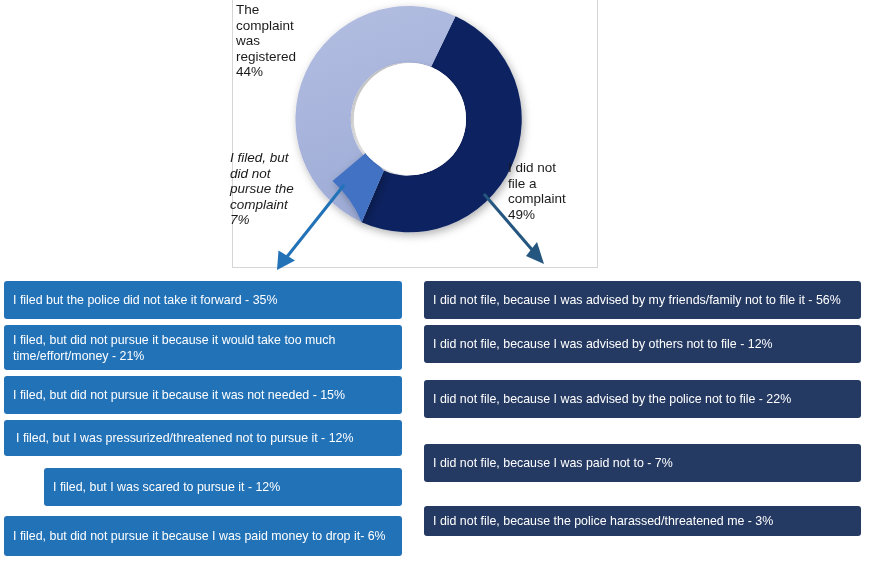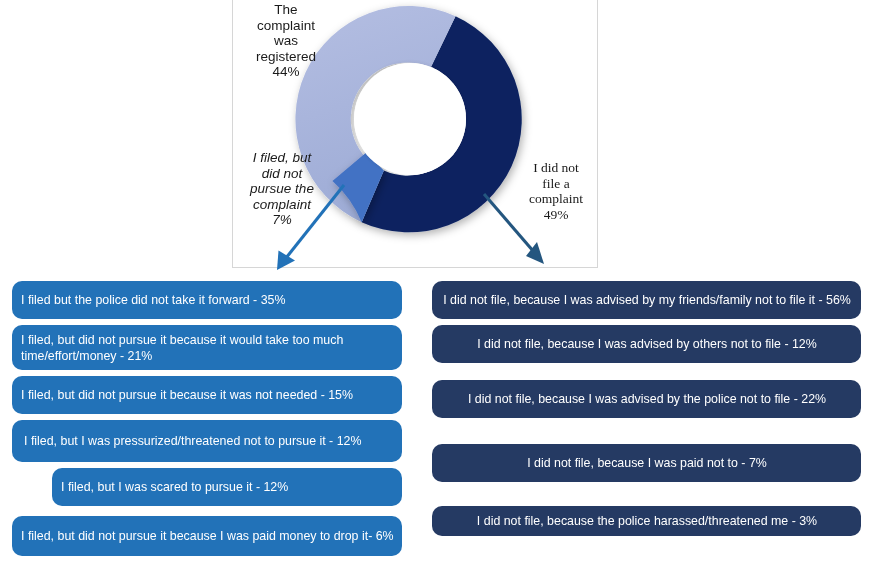--- a/index.html
+++ b/index.html
@@ -33,74 +33,72 @@
     position: absolute;
     left: 224px;
     top: -6px;
     width: 390px;
     height: 280px;
   }
 
   
   .donut-label {
     position: absolute;
-    text-align: center;
     font-size: 13.5px;
     line-height: 15.5px;
     color: #1a1a1a;
     white-space: pre-line;
   }
   #label-registered {
     left: 236px;
     top: 2px;
     width: 100px;
   }
   #label-filed-not-pursue {
     left: 230px;
     top: 150px;
     width: 104px;
     font-style: italic;
   }
   #label-did-not-file {
     left: 508px;
     top: 160px;
     width: 96px;
-    font-family: Liberation Serif, serif;
   }
 
   
   #legend {
     position: absolute;
     left: 0;
     top: 278px;
     width: 875px;
     height: 292px;
   }
   .legend-col {
     position: absolute;
     top: 0;
   }
   #legend-col-left  { left: 4px;   width: 398px; }
   #legend-col-right { left: 424px; width: 437px; }
 
   .legend-item {
     position: absolute;
     box-sizing: border-box;
-    border-radius: 10px;
+    border-radius: 3px;
     color: #ffffff;
     font-size: 12.4px;
     line-height: 16px;
     padding: 6px 8px 6px 9px;
     display: flex;
     align-items: center;
-    left: 8px;
+    left: 0;
     right: 0;
   }
   .legend-item.blue { background: #2272B8; }
-  .legend-item.navy { background: #253A63; justify-content: center; }
+  .legend-item.navy { background: #253A63; }
   .legend-item .legend-text { display: block; }
 </style>
 </head>
 <body>
 
 <div id="chart-frame"></div>
 
 <svg id="donut-svg" viewBox="0 0 390 280">
   <defs>
     <radialGradient id="innerShadow" cx="50%" cy="50%" r="50%">
@@ -176,21 +174,21 @@
   <div class="legend-col" id="legend-col-left">
     <div class="legend-item blue" style="top:3px;height:38px;">
       <span class="legend-text">I filed but the police did not take it forward - 35%</span>
     </div>
     <div class="legend-item blue" style="top:47px;height:45px;">
       <span class="legend-text">I filed, but did not pursue it because it would take too much time/effort/money - 21%</span>
     </div>
     <div class="legend-item blue" style="top:98px;height:38px;">
       <span class="legend-text">I filed, but did not pursue it because it was not needed - 15%</span>
     </div>
-    <div class="legend-item blue" style="top:142px;height:42px;padding-left:12px;">
+    <div class="legend-item blue" style="top:142px;height:36px;padding-left:12px;">
       <span class="legend-text">I filed, but I was pressurized/threatened not to pursue it - 12%</span>
     </div>
     <div class="legend-item blue" style="top:190px;height:38px;margin-left:40px;">
       <span class="legend-text">I filed, but I was scared to pursue it - 12%</span>
     </div>
     <div class="legend-item blue" style="top:238px;height:40px;">
       <span class="legend-text">I filed, but did not pursue it because I was paid money to drop it- 6%</span>
     </div>
   </div>
 

